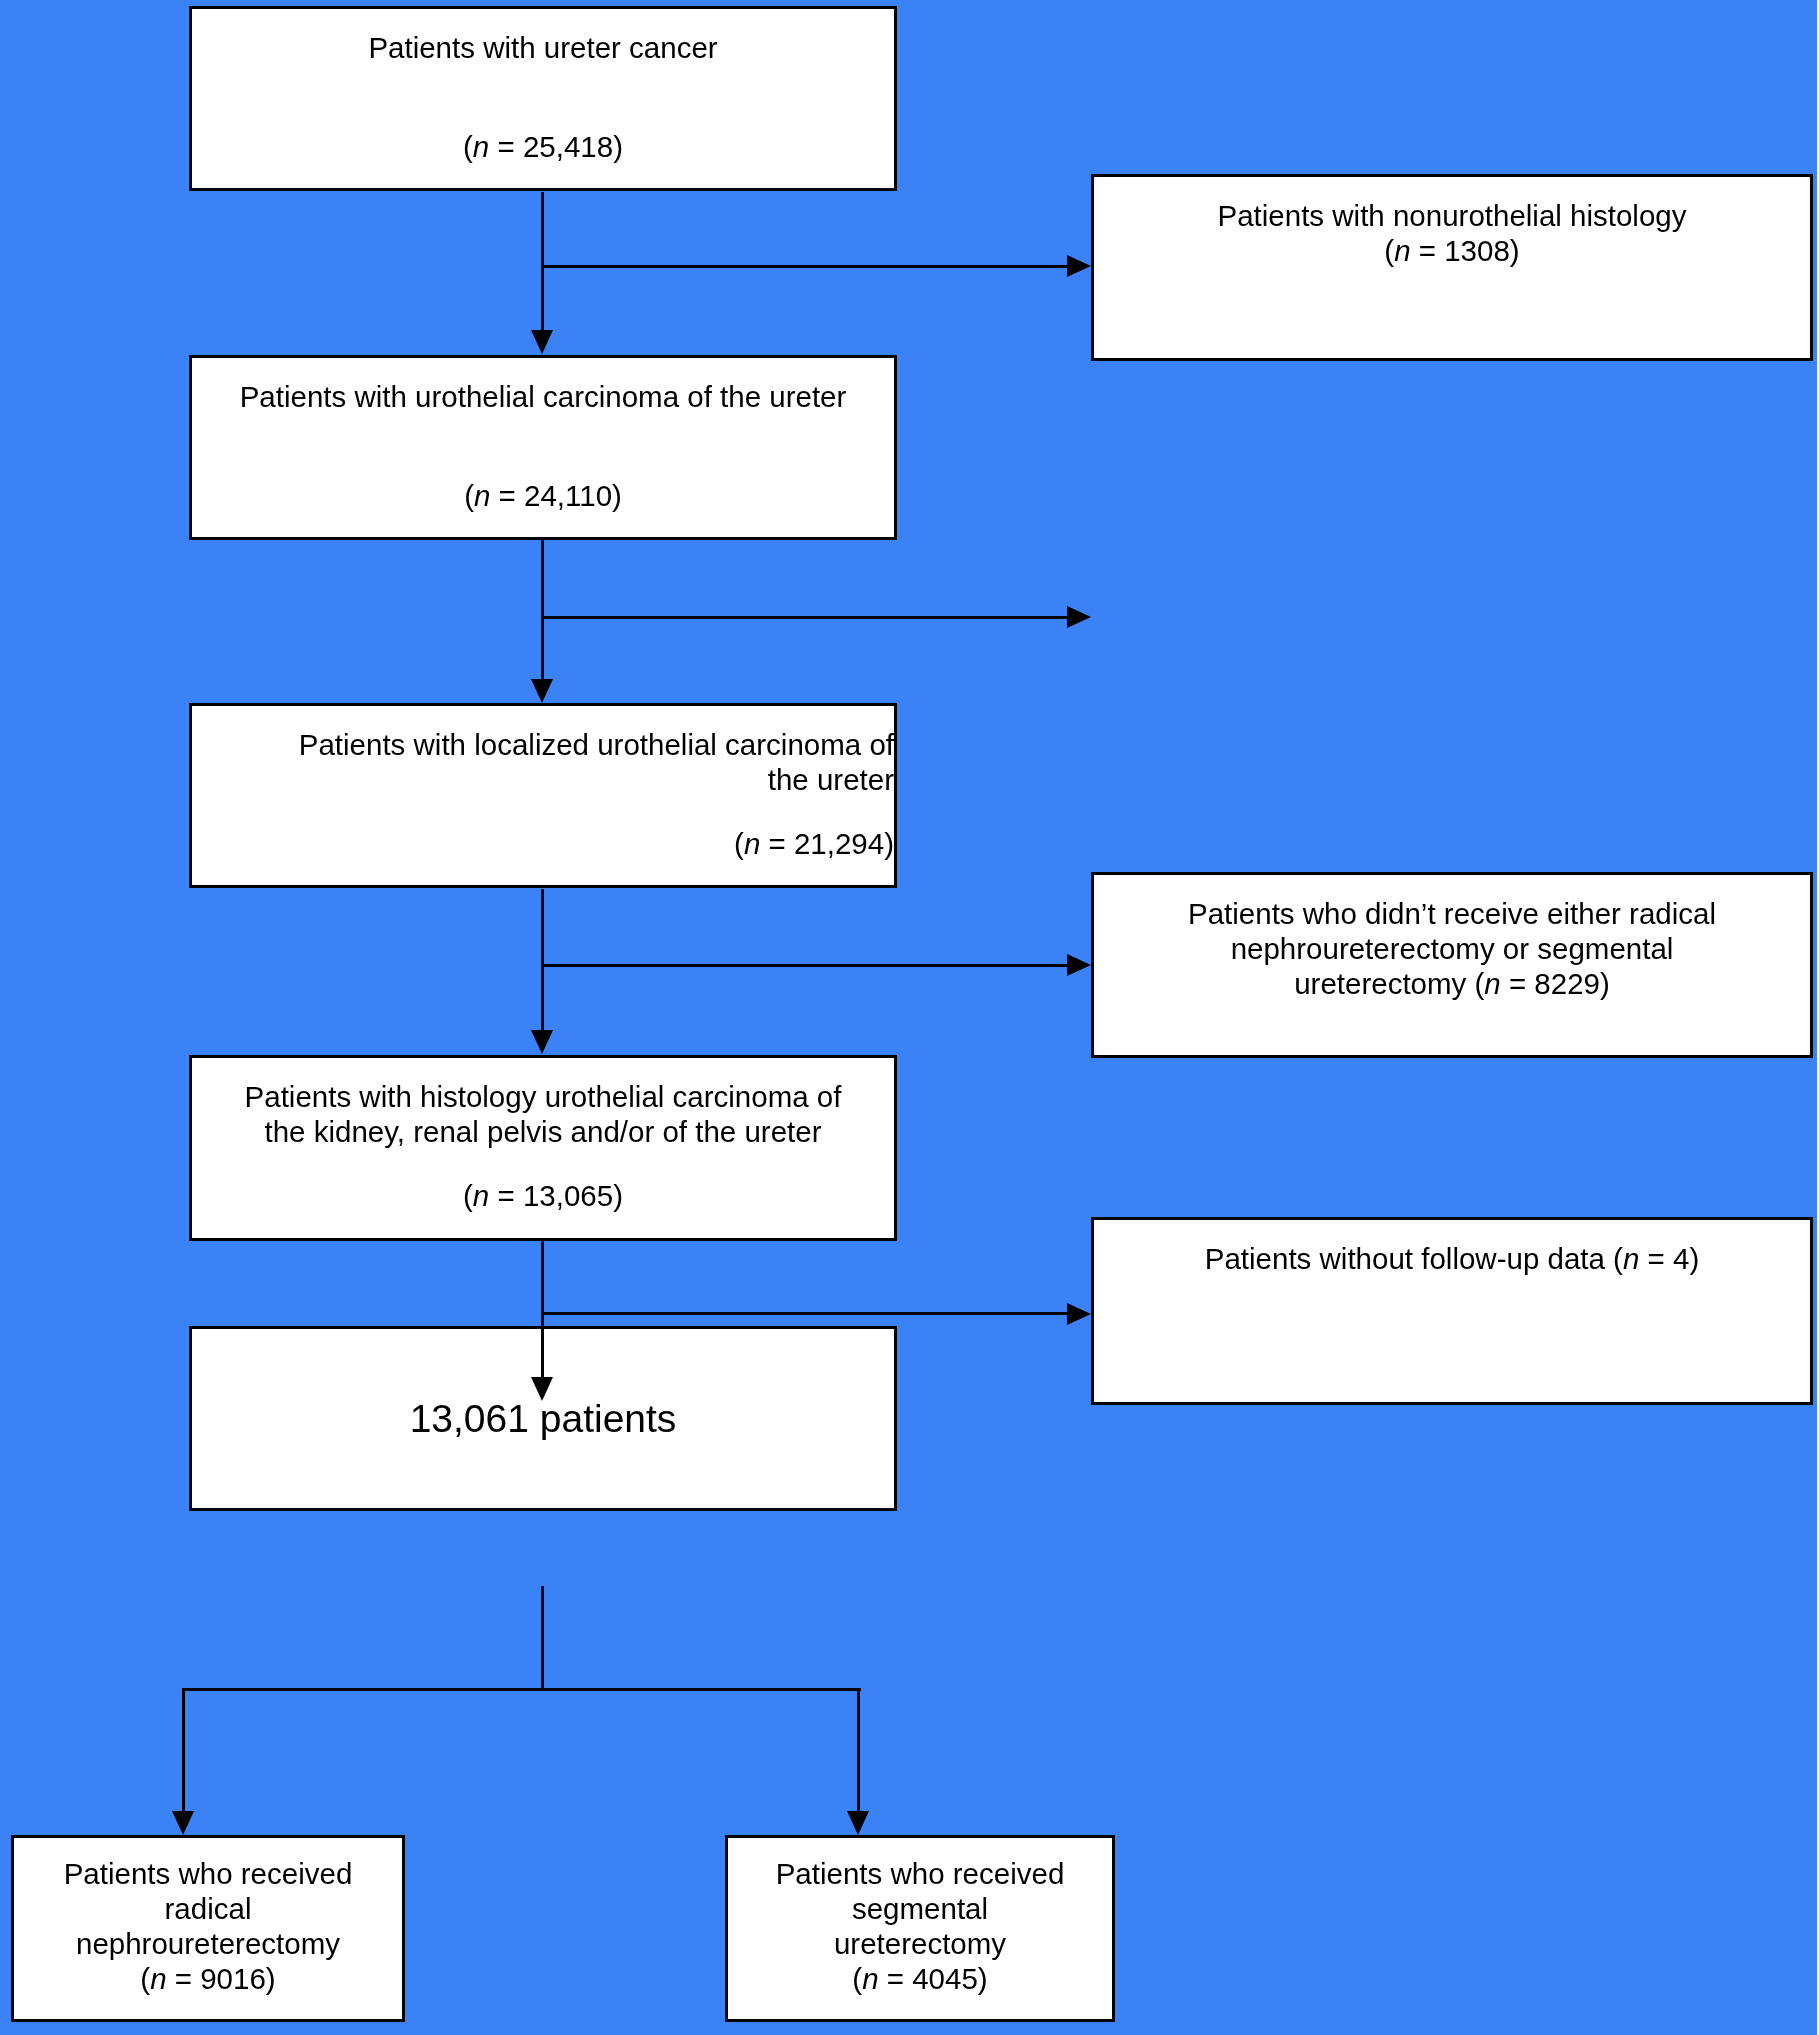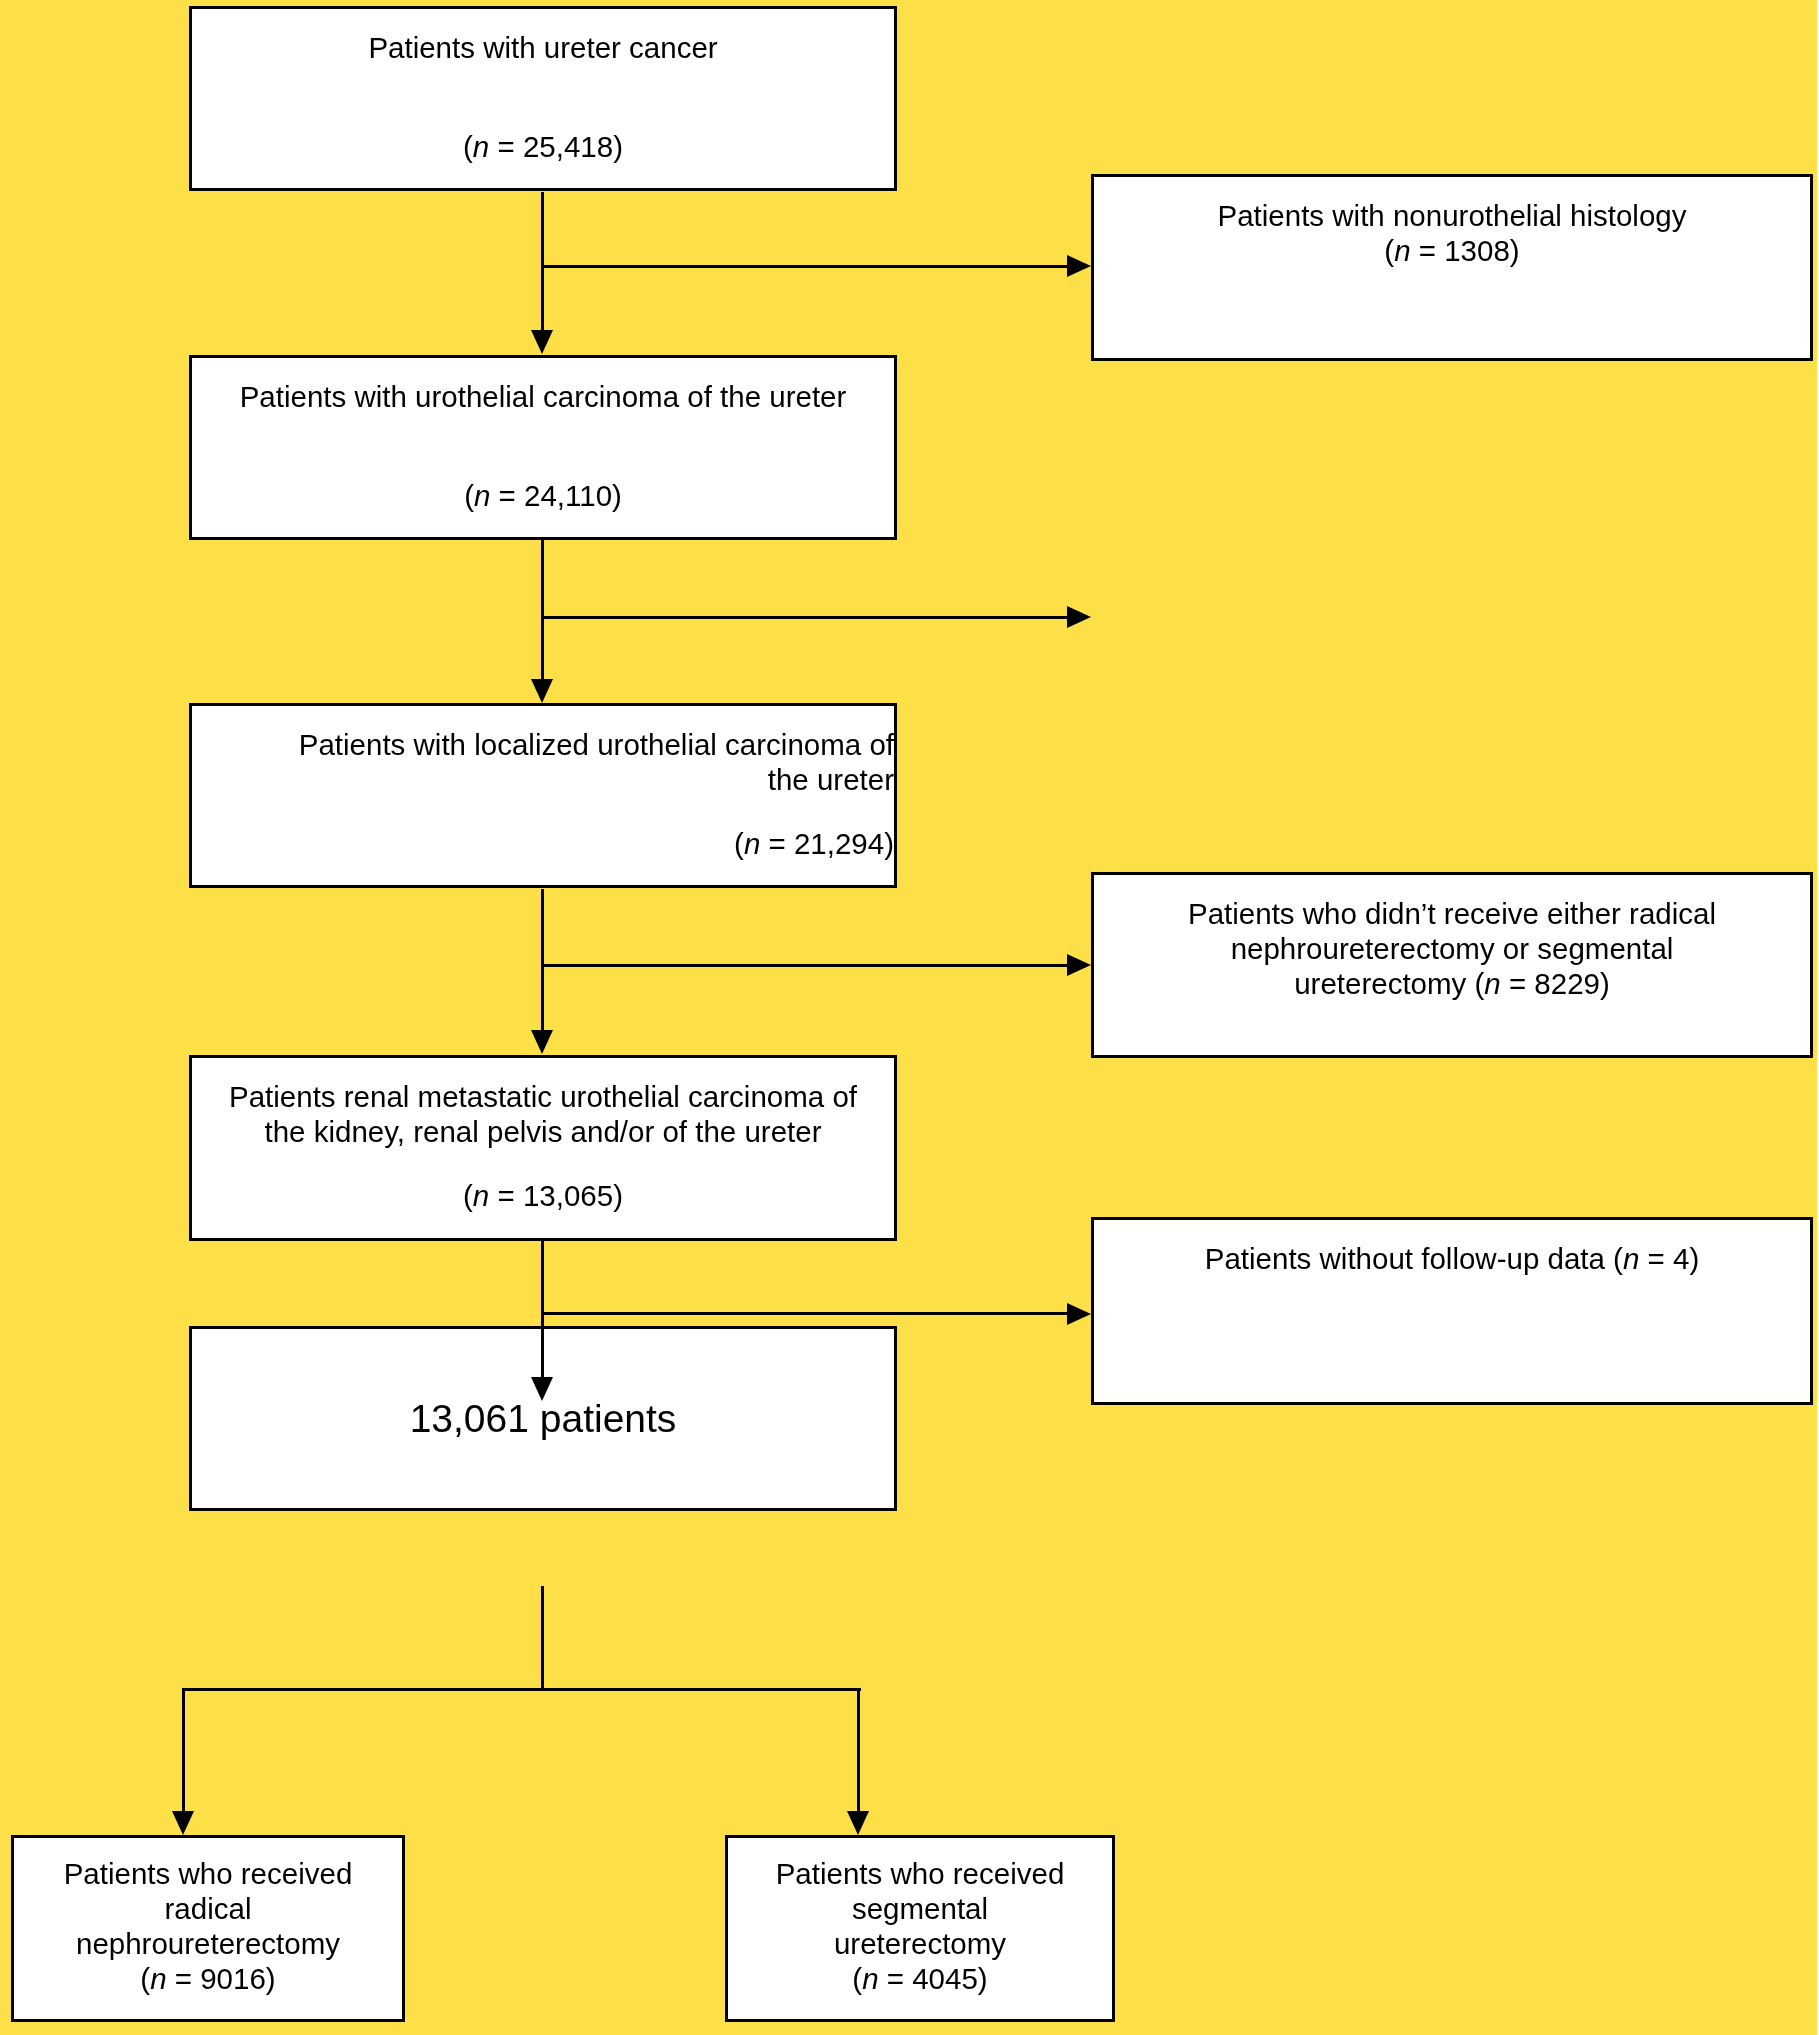--- a/index.html
+++ b/index.html
@@ -4,21 +4,21 @@
 <style>
   html, body {
     margin: 0;
     padding: 0;
     background: #ffffff;
   }
   #canvas {
     position: relative;
     width: 1817px;
     height: 2035px;
-    background: #fde047;
+    background: #3b82f6;
     font-family: "Liberation Sans", "DejaVu Sans", sans-serif;
     color: #000000;
     overflow: hidden;
   }
   .flow-box {
     position: absolute;
     box-sizing: border-box;
     border: 3.1px solid #000000;
     background: #ffffff;
     text-align: center;
@@ -89,21 +89,21 @@
   <div class="flow-box" style="left:189px; top:703px; width:708px; height:185px;text-align:right;" data-name="box-localized-carcinoma">
     <div class="title" data-name="box-title">
       <span class="line" data-name="box-text-line">Patients with localized urothelial carcinoma of</span>
       <span class="line" data-name="box-text-line">the ureter</span>
     </div>
     <div class="count" data-name="count-line">(<i data-name="n-italic">n</i> = 21,294)</div>
   </div>
 
   <div class="flow-box" style="left:189px; top:1055px; width:708px; height:186px;" data-name="box-metastatic-kidney-pelvis-ureter">
     <div class="title" data-name="box-title">
-      <span class="line" data-name="box-text-line">Patients renal metastatic urothelial carcinoma of</span>
+      <span class="line" data-name="box-text-line">Patients with histology urothelial carcinoma of</span>
       <span class="line" data-name="box-text-line">the kidney, renal pelvis and/or of the ureter</span>
     </div>
     <div class="count" data-name="count-line">(<i data-name="n-italic">n</i> = 13,065)</div>
   </div>
 
   <div class="flow-box big-center" style="left:189px; top:1326px; width:708px; height:185px;" data-name="box-final-cohort">
     <span class="line" data-name="box-text-line">13,061 patients</span>
   </div>
 
   <div class="flow-box" style="left:1091px; top:174px; width:722px; height:187px;" data-name="box-nonurothelial-histology">

